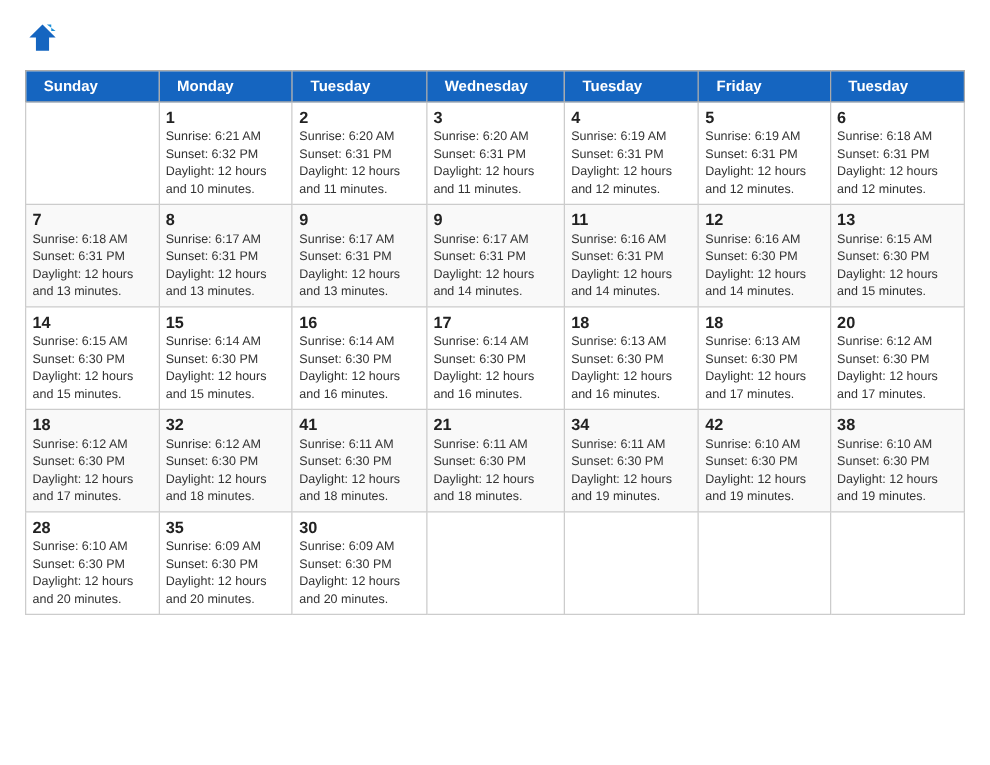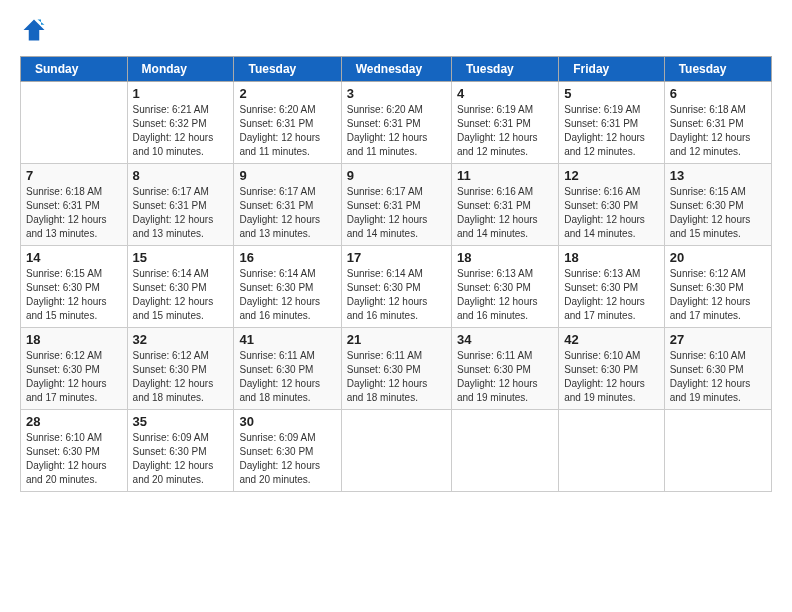--- a/index.html
+++ b/index.html
@@ -241,21 +241,21 @@
           </td>
           <td>
             <span class="cell-day">34</span>
             <div class="cell-info">Sunrise: 6:11 AM<br>Sunset: 6:30 PM<br>Daylight: 12 hours<br>and 19 minutes.</div>
           </td>
           <td>
             <span class="cell-day">42</span>
             <div class="cell-info">Sunrise: 6:10 AM<br>Sunset: 6:30 PM<br>Daylight: 12 hours<br>and 19 minutes.</div>
           </td>
           <td>
-            <span class="cell-day">27</span>
+            <span class="cell-day">38</span>
             <div class="cell-info">Sunrise: 6:10 AM<br>Sunset: 6:30 PM<br>Daylight: 12 hours<br>and 19 minutes.</div>
           </td>
         </tr>
         <tr>
           <td>
             <span class="cell-day">28</span>
             <div class="cell-info">Sunrise: 6:10 AM<br>Sunset: 6:30 PM<br>Daylight: 12 hours<br>and 20 minutes.</div>
           </td>
           <td>
             <span class="cell-day">35</span>

